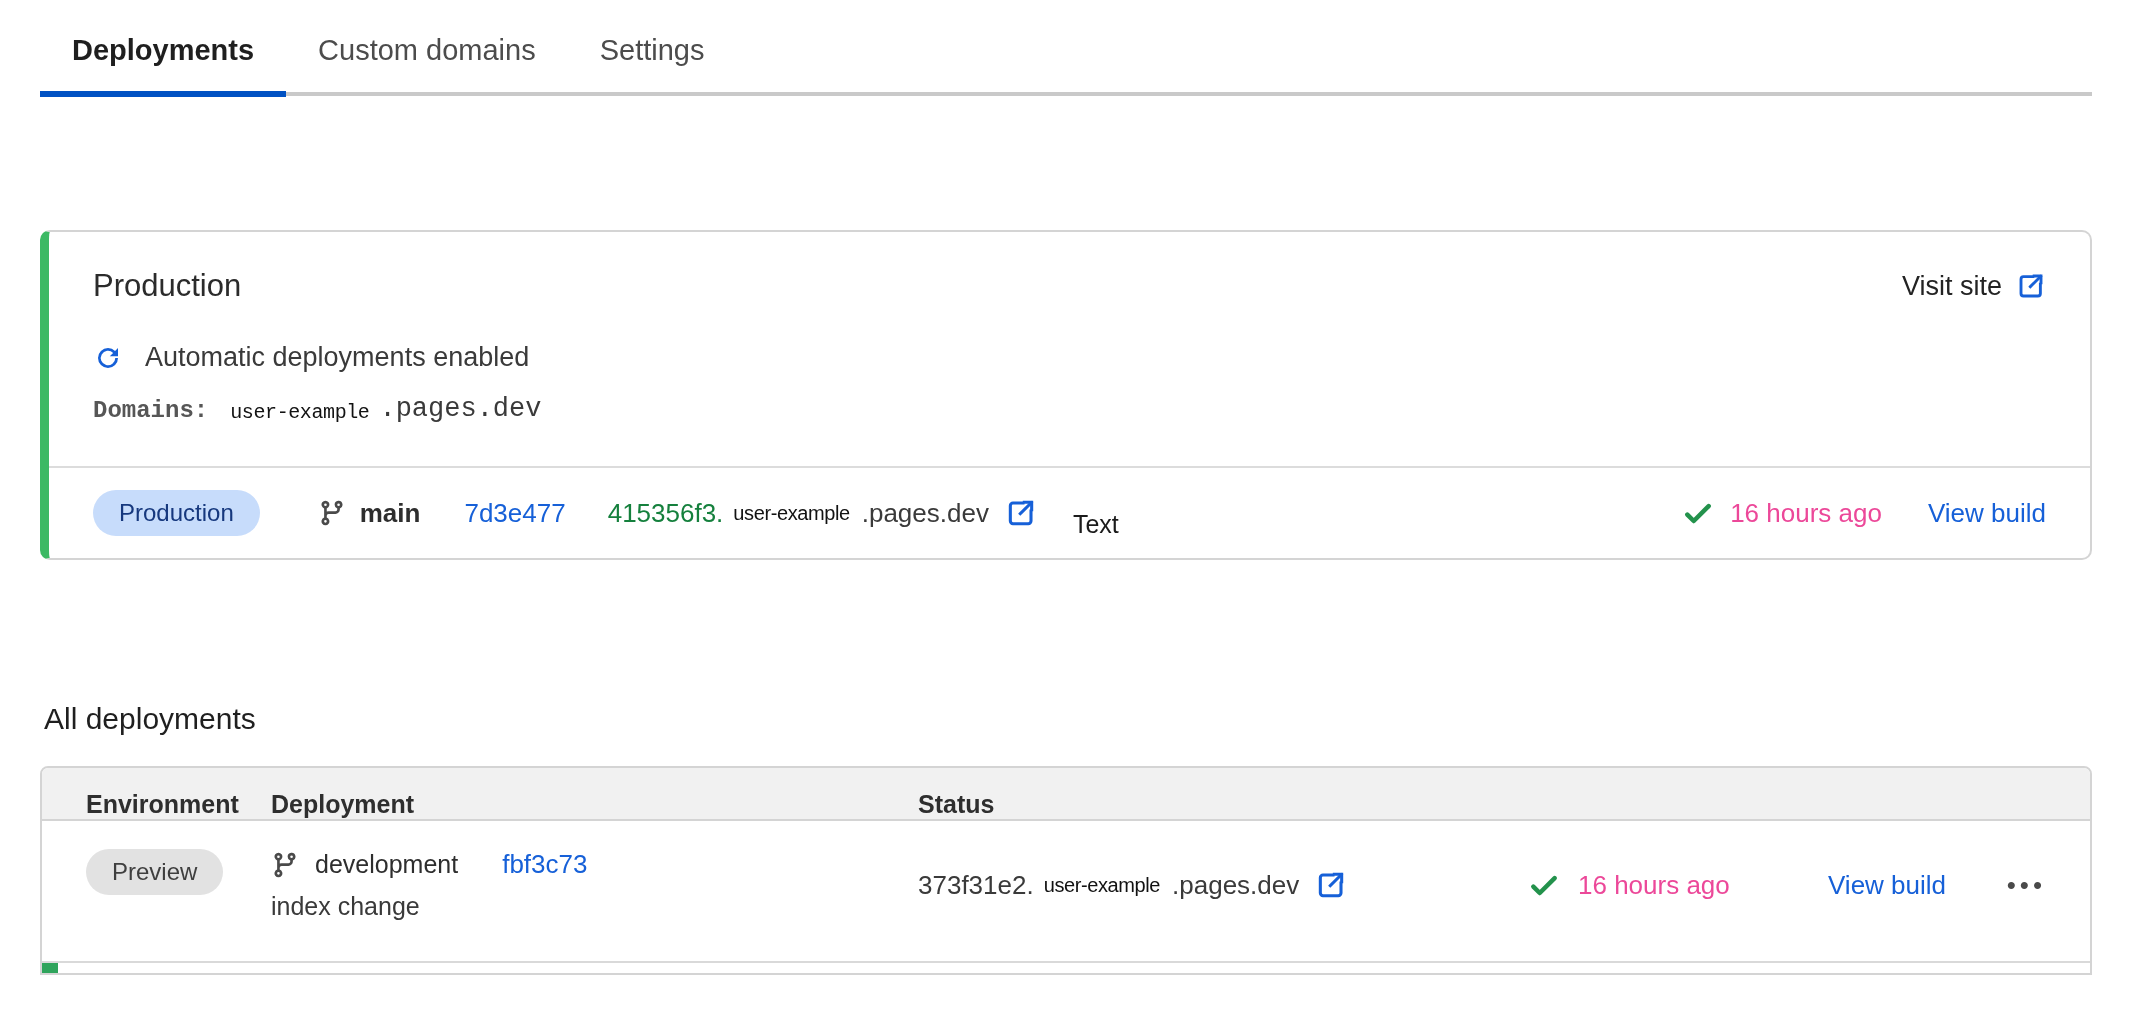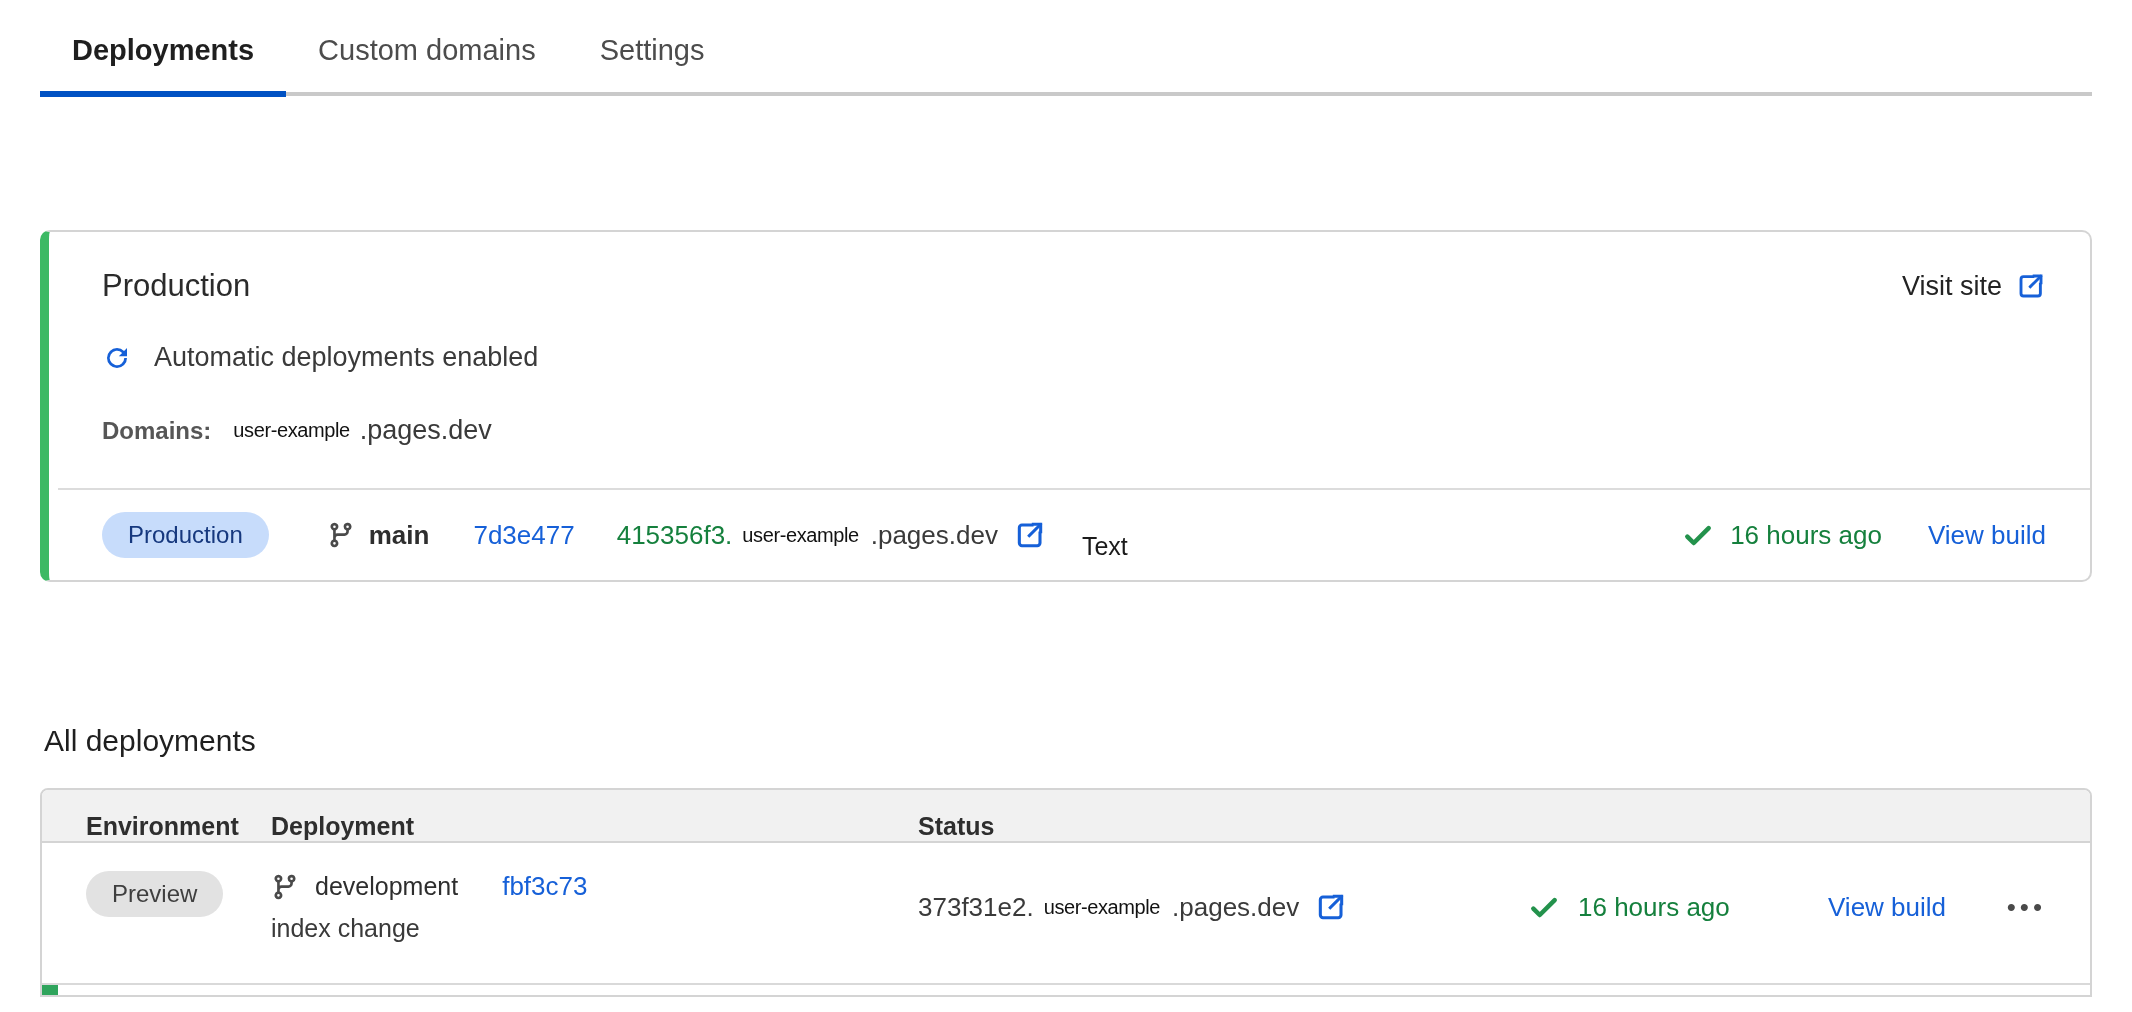--- a/index.html
+++ b/index.html
@@ -32,38 +32,38 @@
     margin-bottom: -5px;
   }
 
   
   .prod-card {
     margin: 134px 40px 0;
     border: 2px solid #d4d4d4;
     border-left: 9px solid #3CB964;
     border-radius: 10px;
     background: #fff;
-    padding-left: 9px;
   }
   .card-top { padding: 36px 44px 42px 44px; }
   .card-title-row { display: flex; align-items: center; justify-content: space-between; }
   .card-title { font-size: 31px; font-weight: 500; color: #2b2b2b; }
   .visit-site {
     display: flex; align-items: center; gap: 14px;
     font-size: 27px; color: #232323; cursor: pointer;
   }
   .auto-row {
     margin-top: 38px;
     display: flex; align-items: center; gap: 22px;
     font-size: 27px; color: #3a3a3a;
   }
   .domains-row {
-    margin-top: 42px;
-    display: flex; align-items: center;
+    margin-top: 21px;
+    display: flex; align-items: flex-end;
     font-size: 27px;
+    font-family: Liberation Mono, monospace;
   }
   .domains-label { font-size: 24px; font-weight: 700; color: #565656; }
   .redacted {
     font-size: 20px; letter-spacing: -0.4px; color: #121212;
   }
   .suffix { color: #3a3a3a; }
   .domains-row .redacted { margin-left: 22px; }
   .domains-row .suffix { margin-left: 10px; }
 
   .card-deploy-row {
@@ -91,21 +91,21 @@
   .card-deploy-row .commit-link { margin-left: 44px; }
   .card-deploy-row .dep-id { margin-left: 42px; color: #15803d; }
   .card-deploy-row .redacted { margin-left: 10px; }
   .card-deploy-row .suffix { margin-left: 12px; }
   .card-deploy-row .ext-icon { margin-left: 16px; }
   .note-text {
     margin-left: 36px; font-size: 25px; color: #1b1b1b;
     transform: translateY(11px);
   }
   .spacer { flex: 1; }
-  .time-text { margin-left: 16px; color: #15803d; white-space: nowrap; }
+  .time-text { margin-left: 16px; color: #ec4899; white-space: nowrap; }
   .view-build { margin-left: 46px; white-space: nowrap; }
 
   
   .all-dep-heading {
     margin: 142px 0 0 44px;
     font-size: 30px; font-weight: 500; color: #1f1f1f;
   }
   .dep-table {
     margin: 30px 40px 0;
     border: 2px solid #d4d4d4;

